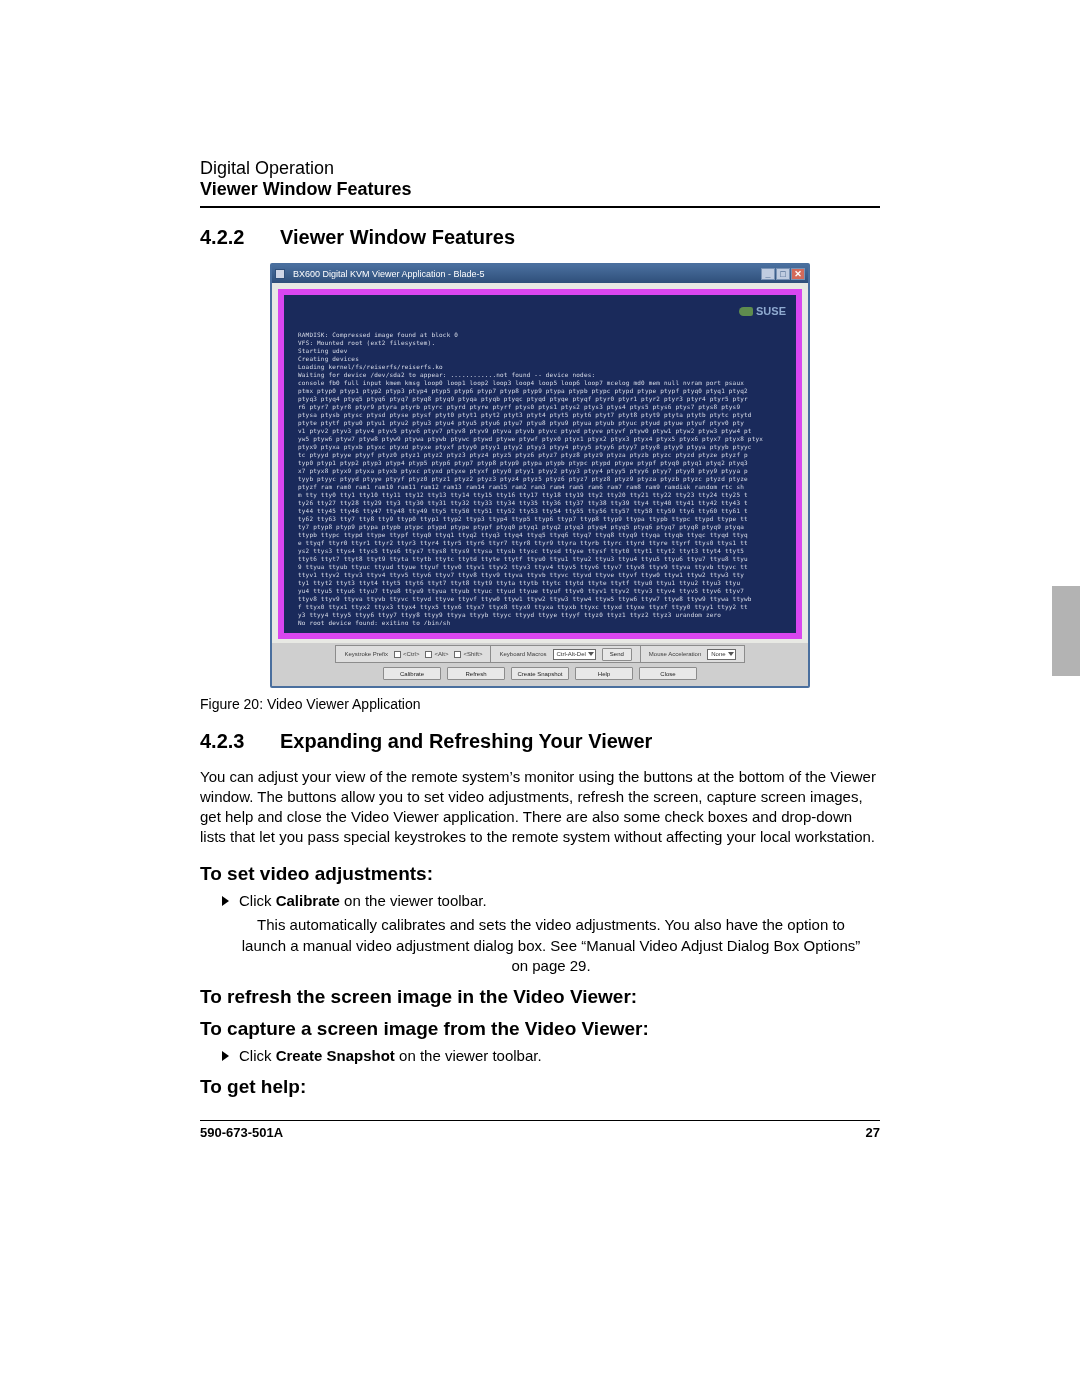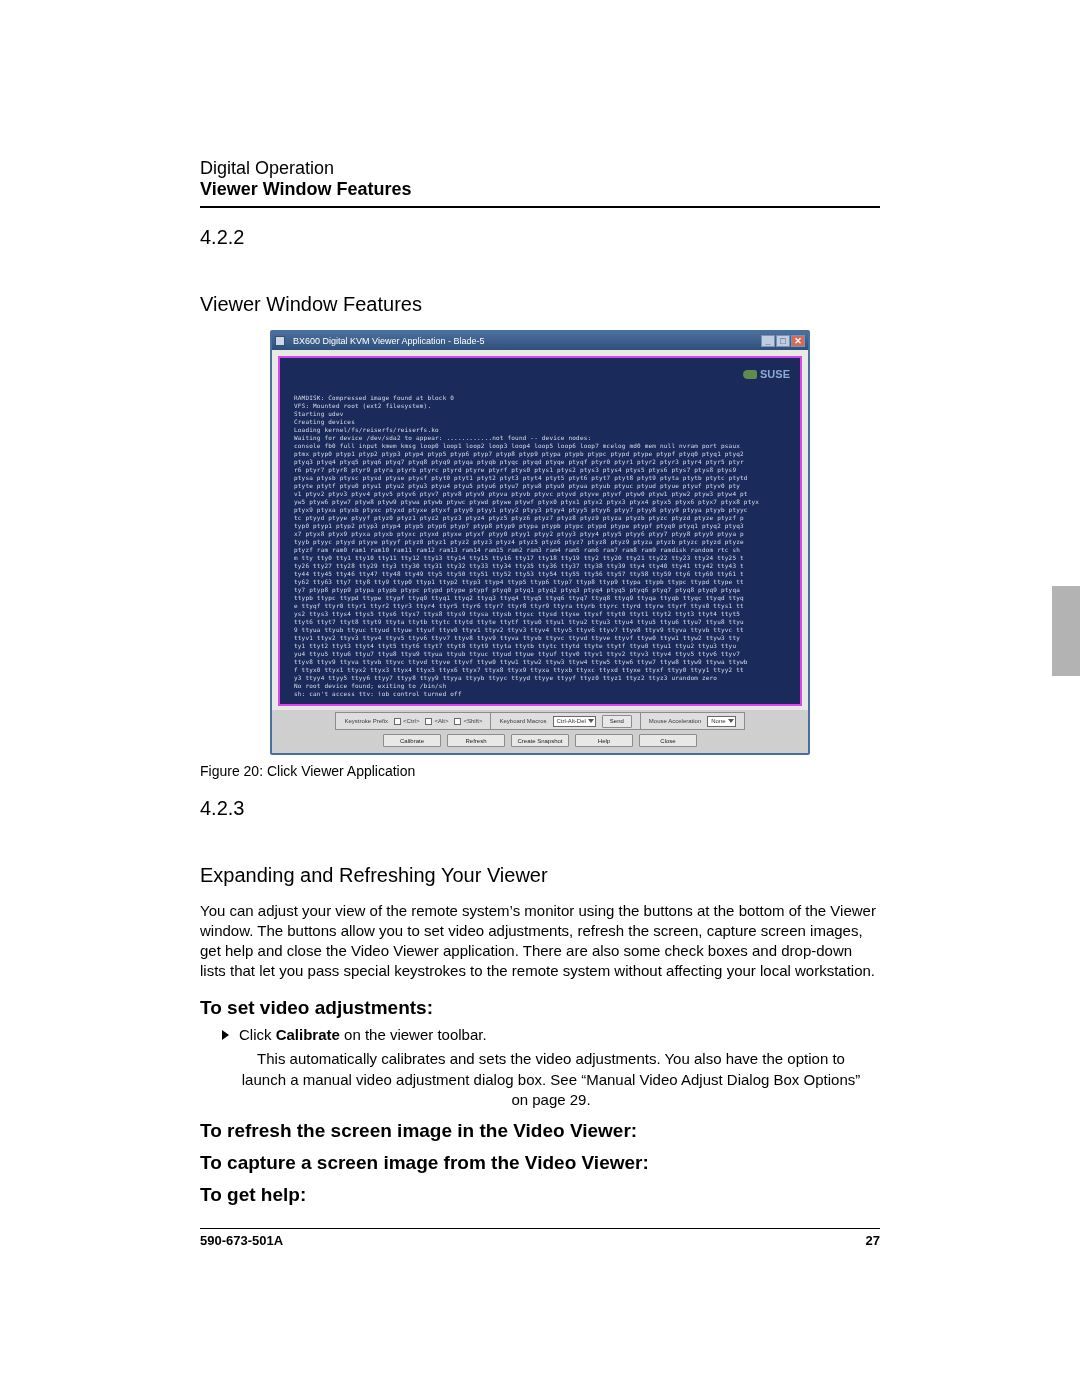--- a/index.html
+++ b/index.html
@@ -11,21 +11,21 @@
   }
   .page {
     position:absolute;
     left:200px; top:158px;
     width:680px;
   }
   .head-row { display:flex; justify-content:space-between; align-items:baseline; font-size:18px;flex-direction:column; }
   .head-left { font-weight:400; }
   .head-right { font-weight:700; }
   .rule-thick { border:none; border-top:2.5px solid #000; margin-top:6px; margin-bottom:18px; }
-  .hsec { display:flex; gap:44px; align-items:baseline; font-size:20px; font-weight:400; margin:6px 0 14px 0;flex-direction:column; }
+  .hsec { display:flex; gap:20px; align-items:baseline; font-size:20px; font-weight:700; margin:6px 0 14px 0; }
   .hnum { min-width:60px; }
   .figure-wrap { margin-bottom:10px; }
   .app-window {
     width:540px; margin:0 auto 8px auto;
     border:2px solid #4a6f9e; border-radius:2px;
     background:#e8e9e4;
   }
   .titlebar {
     display:flex; align-items:center; justify-content:space-between;
     height:18px;
@@ -40,21 +40,21 @@
     font-size:9px; font-weight:700; line-height:1;
     border:1px solid #7a93b5; margin-left:1px;
   }
   .win-minimize { background:#c0cce0; color:#2f4f7a; }
   .win-maximize { background:#c0cce0; color:#2f4f7a; }
   .win-close { background:#d46a5a; color:#fff; }
   .terminal {
     margin:6px 6px 4px 6px;
     background:#1a2a5b;
     height:350px;
-    border:2px solid #d946ef;
+    border:6px solid #d946ef;
     position:relative;
     overflow:hidden;
   }
   .terminal-logo {
     position:absolute; top:10px; right:10px;
     font-size:11px; color:#8faad0; font-weight:700;
     display:flex; align-items:center; gap:3px;
   }
   .gecko { width:14px; height:9px; background:#5f8c4e; border-radius:6px 3px 3px 6px; }
   .terminal-text {
@@ -220,21 +220,21 @@
         </div>
         <div class="ctrl-row2" id="btn-row">
             <span class="btn">Calibrate</span>
             <span class="btn">Refresh</span>
             <span class="btn">Create Snapshot</span>
             <span class="btn">Help</span>
             <span class="btn">Close</span>
           </div>
       </div>
     </div>
-    <div class="figcap">Figure 20:  Click Viewer Application</div>
+    <div class="figcap">Figure 20:  Video Viewer Application</div>
   </div>
 
   <div class="hsec">
     <span class="hnum">4.2.3</span>
     <span>Expanding and Refreshing Your Viewer</span>
   </div>
 
   <p class="body-para">You can adjust your view of the remote system’s monitor using the buttons at the bottom of the Viewer window. The buttons allow you to set video adjustments, refresh the screen, capture screen images, get help and close the Video Viewer application. There are also some check boxes and drop-down lists that let you pass special keystrokes to the remote system without affecting your local workstation.</p>
 
   <div class="subhead">To set video adjustments:</div>
@@ -242,20 +242,26 @@
     <span class="tri"></span>
     <div class="bullet-body">
       <p><span>Click </span><span class="bold">Calibrate</span><span> on the viewer toolbar.</span></p>
       <p>This automatically calibrates and sets the video adjustments. You also have the option to launch a manual video adjustment dialog box. See “Manual Video Adjust Dialog Box Options” on page 29.</p>
     </div>
   </div>
 
   <div class="subhead">To refresh the screen image in the Video Viewer:</div>
 
   <div class="subhead">To capture a screen image from the Video Viewer:</div>
+  <div class="bullet-row">
+    <span class="tri"></span>
+    <div class="bullet-body">
+      <p><span>Click </span><span class="bold">Create Snapshot</span><span> on the viewer toolbar.</span></p>
+    </div>
+  </div>
 
   <div class="subhead">To get help:</div>
 
   <hr class="foot-rule">
   <div class="foot-row">
     <span>590-673-501A</span>
     <span>27</span>
   </div>
 
 </div>

